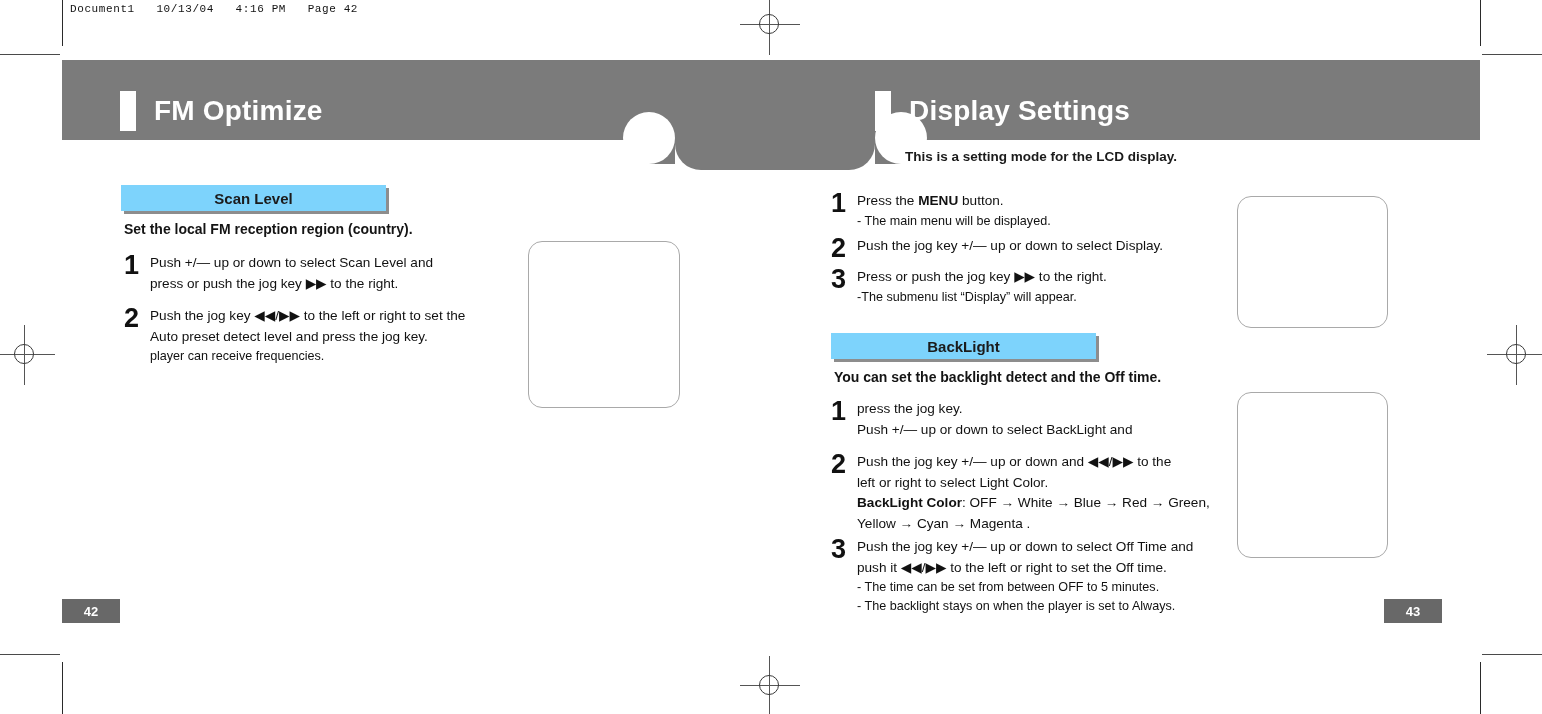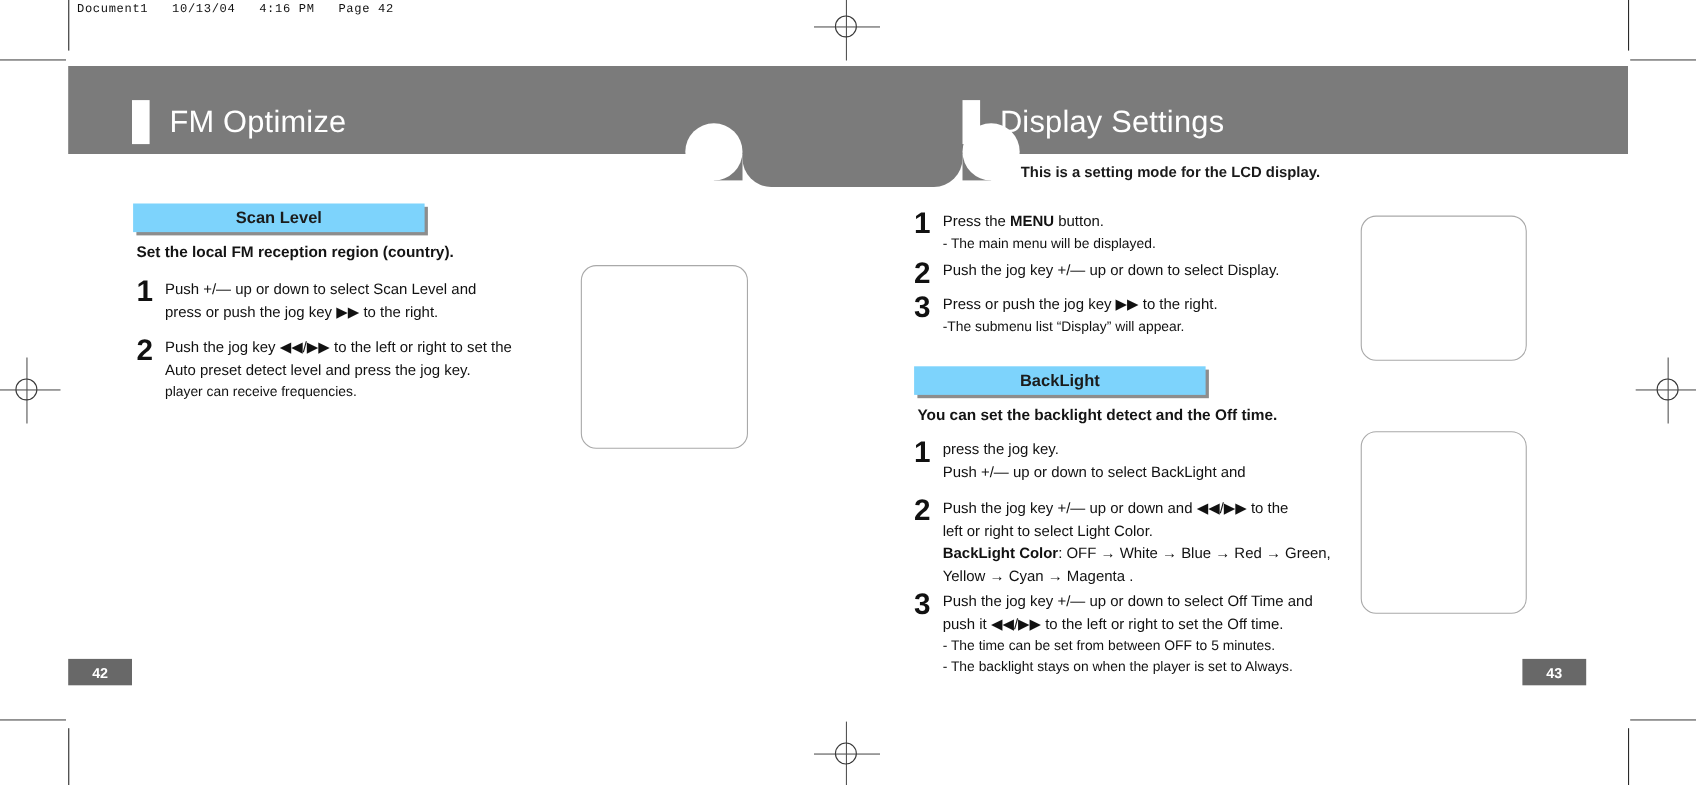--- a/index.html
+++ b/index.html
@@ -122,33 +122,32 @@
     gap: 18px;
   }
   .title-bar-glyph {
     width: 16px;
     height: 40px;
     background: #ffffff;
   }
   .title-text {
     color: #ffffff;
     font-size: 28px;
-    font-weight: normal;
+    font-weight: bold;
     letter-spacing: 0.2px;
     line-height: 1;
   }
 
   .subtitle {
     position: absolute;
     left: 905px;
     top: 149px;
     font-size: 13.5px;
     color: #1a1a1a;
     font-weight: bold;
-    margin-left: 23px;
   }
 
   
   .section-head {
     position: absolute;
     height: 26px;
     background: #7dd3fc;
     box-shadow: 3px 3px 0 #8d8d8d;
     display: flex;
     align-items: center;

